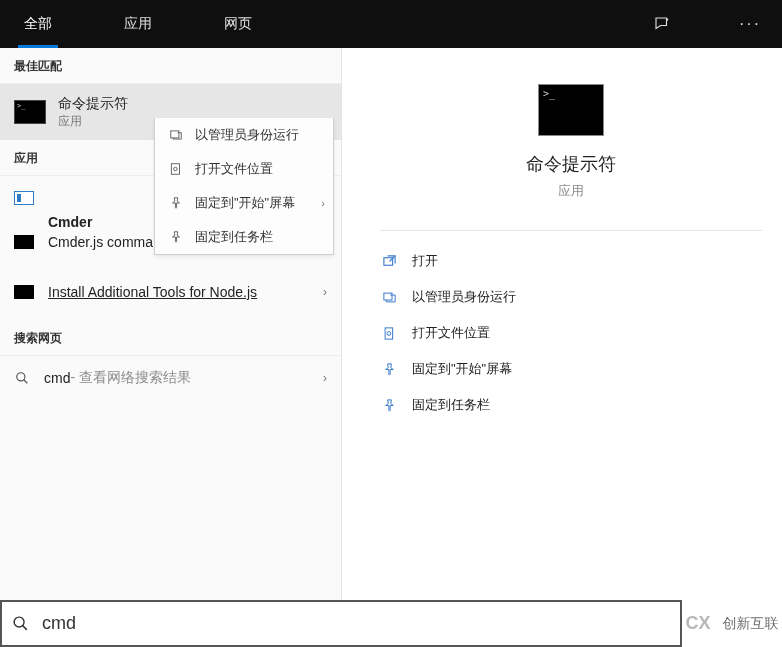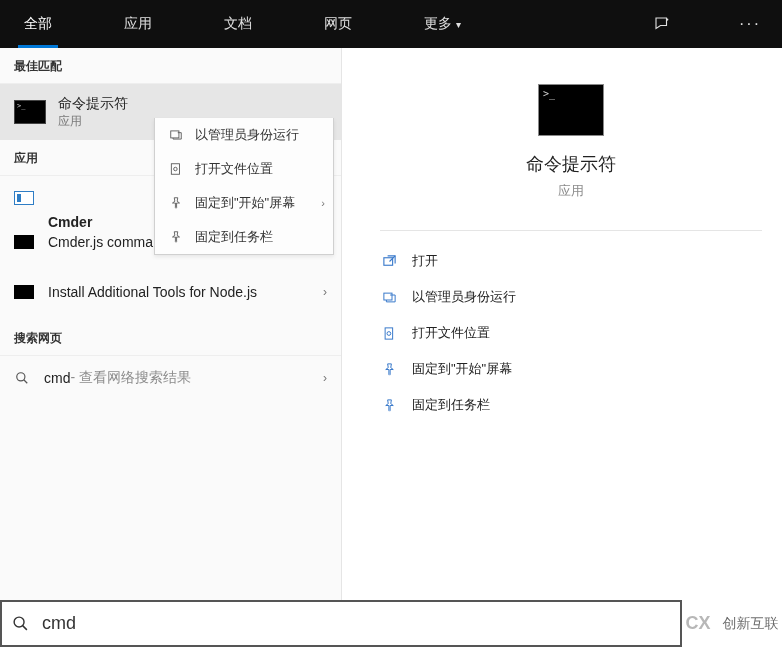--- a/index.html
+++ b/index.html
@@ -66,26 +66,21 @@
   .watermark .wm-text { font-size: 14px; color: #000000; letter-spacing: 0; }
 
   svg { display:block; }
 </style>
 </head>
 <body>
 
 <div class="topbar">
   <div class="tab active">全部</div>
   <div class="tab">应用</div>
-  <div class="tab">文档</div>
   <div class="tab">网页</div>
-  <div class="tab">
-    <span>更多</span>
-    <span class="chev">▾</span>
-  </div>
   <div class="spacer"></div>
   <div class="icon-btn">
     <svg width="18" height="18" viewBox="0 0 24 24" fill="none" stroke="#e0e0e0" stroke-width="1.5">
         <path d="M4 4h14v10H10l-6 4z"></path>
         <circle cx="19" cy="6" r="1.5" fill="#e0e0e0" stroke="none"></circle>
       </svg>
   </div>
   <div class="icon-btn">
     <span style="color:#e0e0e0;font-size:16px;letter-spacing:2px;">···</span>
   </div>
@@ -109,21 +104,21 @@
     <div class="chev-r">›</div>
   </div>
 
   <div class="result-row">
     <div class="rr-icon square-black"></div>
     <div class="rr-label">Cmder.js comma</div>
   </div>
 
   <div class="result-row tall">
     <div class="rr-icon square-black"></div>
-    <div class="rr-label" style="max-width:250px;">Install Additional Tools for Node.js</div>
+    <div class="rr-label" style="max-width:250px;text-decoration:underline;">Install Additional Tools for Node.js</div>
     <div class="chev-r">›</div>
   </div>
 
   <div class="section-hdr">搜索网页</div>
 
   <div class="search-row">
     <div class="loupe">
       <svg width="14" height="14" viewBox="0 0 24 24" fill="none" stroke="#555" stroke-width="2">
           <circle cx="10" cy="10" r="7"></circle>
           <line x1="21" y1="21" x2="15" y2="15"></line>

